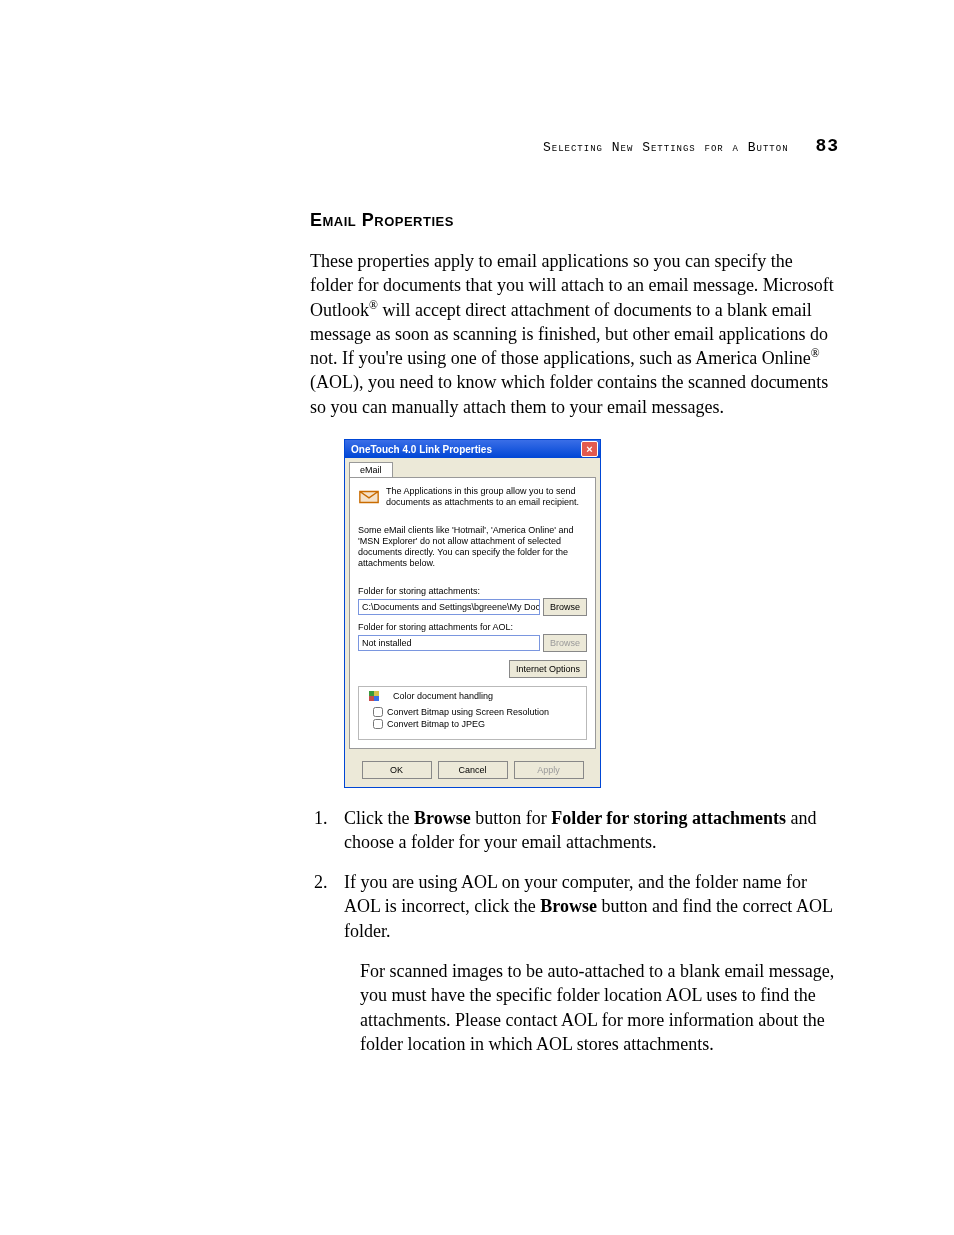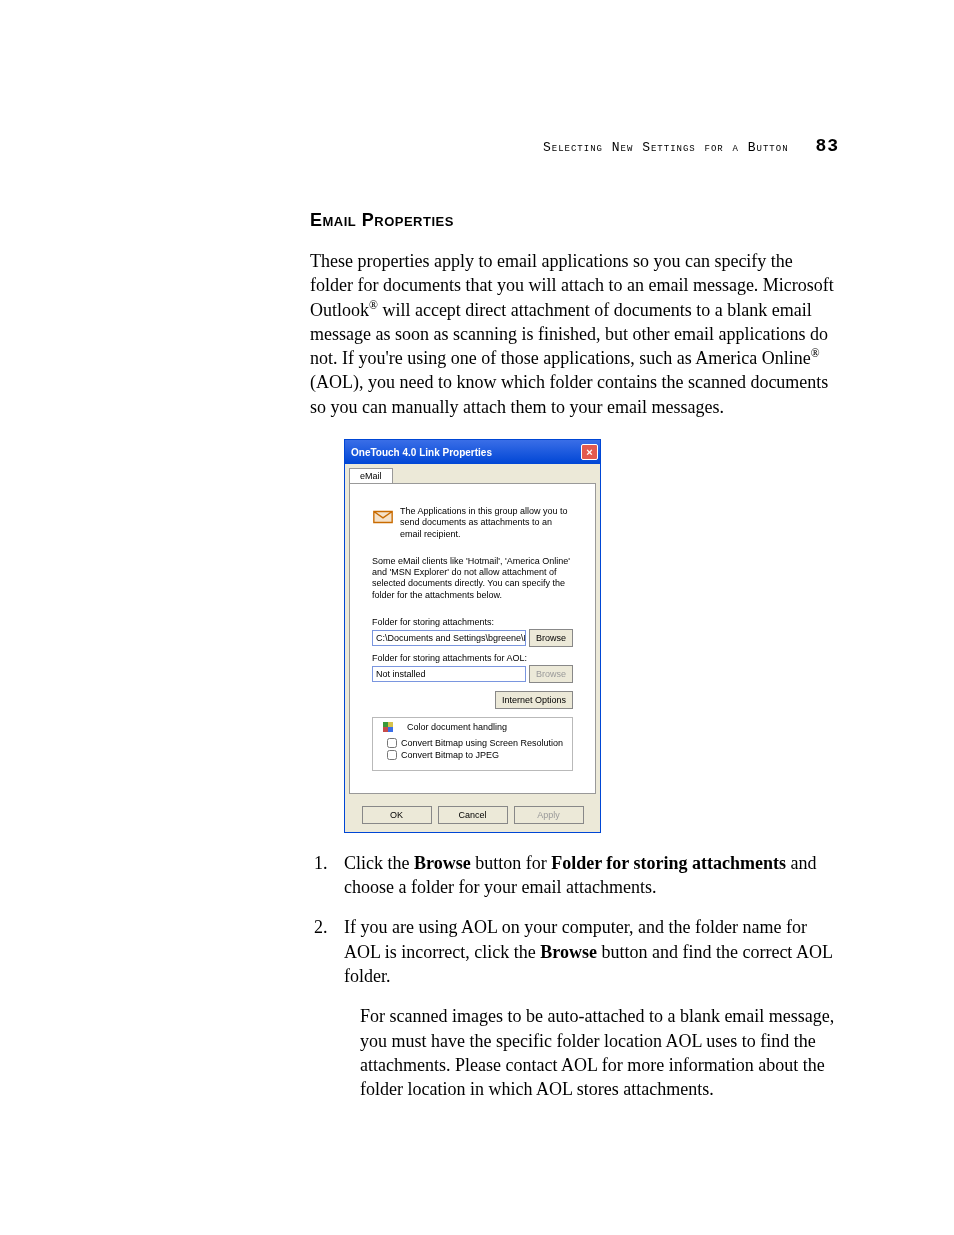--- a/index.html
+++ b/index.html
@@ -5,25 +5,25 @@
   html,body{margin:0;padding:0;background:#fff;font-family:"Times New Roman",Georgia,serif;color:#000}
   .page{width:954px;height:1235px;position:relative;margin:0 auto;box-sizing:border-box}
   .header{position:absolute;top:136px;left:310px;right:115px;text-align:right;font-family:Liberation Mono, monospace;font-size:13px;letter-spacing:1px}
   .header .sc{font-variant:small-caps}
   .header .pg{font-weight:bold;font-size:18px;margin-left:18px}
   .content{position:absolute;top:210px;left:310px;width:530px}
   h2{font-family:Arial,Helvetica,sans-serif;font-size:18px;margin:0 0 18px 0;font-variant:small-caps;letter-spacing:.5px}
   .intro{font-size:18px;line-height:1.35;margin:0 0 20px 0}
   sup{font-size:.65em}
   .dialog{width:255px;margin:4px 0 18px 34px;border:1px solid #0046d5;background:#ece9d8;font-family:Tahoma,Arial,sans-serif;font-size:9px;color:#000}
-  .titlebar{height:24px;background:linear-gradient(#3a6ee7,#0046d5);color:#fff;display:flex;align-items:center;justify-content:space-between;padding:0 2px 0 6px;font-weight:bold;font-size:10px}
+  .titlebar{height:18px;background:linear-gradient(#3a6ee7,#0046d5);color:#fff;display:flex;align-items:center;justify-content:space-between;padding:0 2px 0 6px;font-weight:bold;font-size:10px}
   .closebox{width:15px;height:14px;background:#e35a4f;border:1px solid #fff;color:#fff;display:flex;align-items:center;justify-content:center;font-family:Arial;font-weight:bold;font-size:11px;border-radius:2px}
   .tabstrip{padding:4px 4px 0 4px;background:#ece9d8}
   .tab{display:inline-block;padding:2px 10px;border:1px solid #999;border-bottom:none;background:#fff;font-size:9px}
-  .panel{background:#fff;border:1px solid #999;margin:0 4px 6px 4px;padding:22px;position:relative;box-sizing:border-box}
+  .panel{background:#fff;border:1px solid #999;margin:0 4px 6px 4px;padding:8px;position:relative;box-sizing:border-box}
   .iconrow{display:flex;gap:6px;margin-bottom:6px}
   .micon{width:22px;height:22px;flex:0 0 22px;display:flex;align-items:center;justify-content:center}
   .desc{font-size:9px;line-height:1.25}
   .para{font-size:9px;line-height:1.25;margin:16px 0}
   .lbl{font-size:9px;margin:6px 0 2px 0}
   .row{display:flex;gap:3px;align-items:center}
   .txt{flex:1;border:1px solid #7a96df;height:14px;padding:0 3px;font-size:9px;background:#fff;display:flex;align-items:center;overflow:hidden;white-space:nowrap}
   .btn{border:1px solid #888;background:#ece9d8;height:16px;padding:0 6px;font-size:9px;display:inline-flex;align-items:center;justify-content:center}
   .btn.dis{color:#9a9a9a}
   .rightrow{text-align:right;margin-top:8px}

